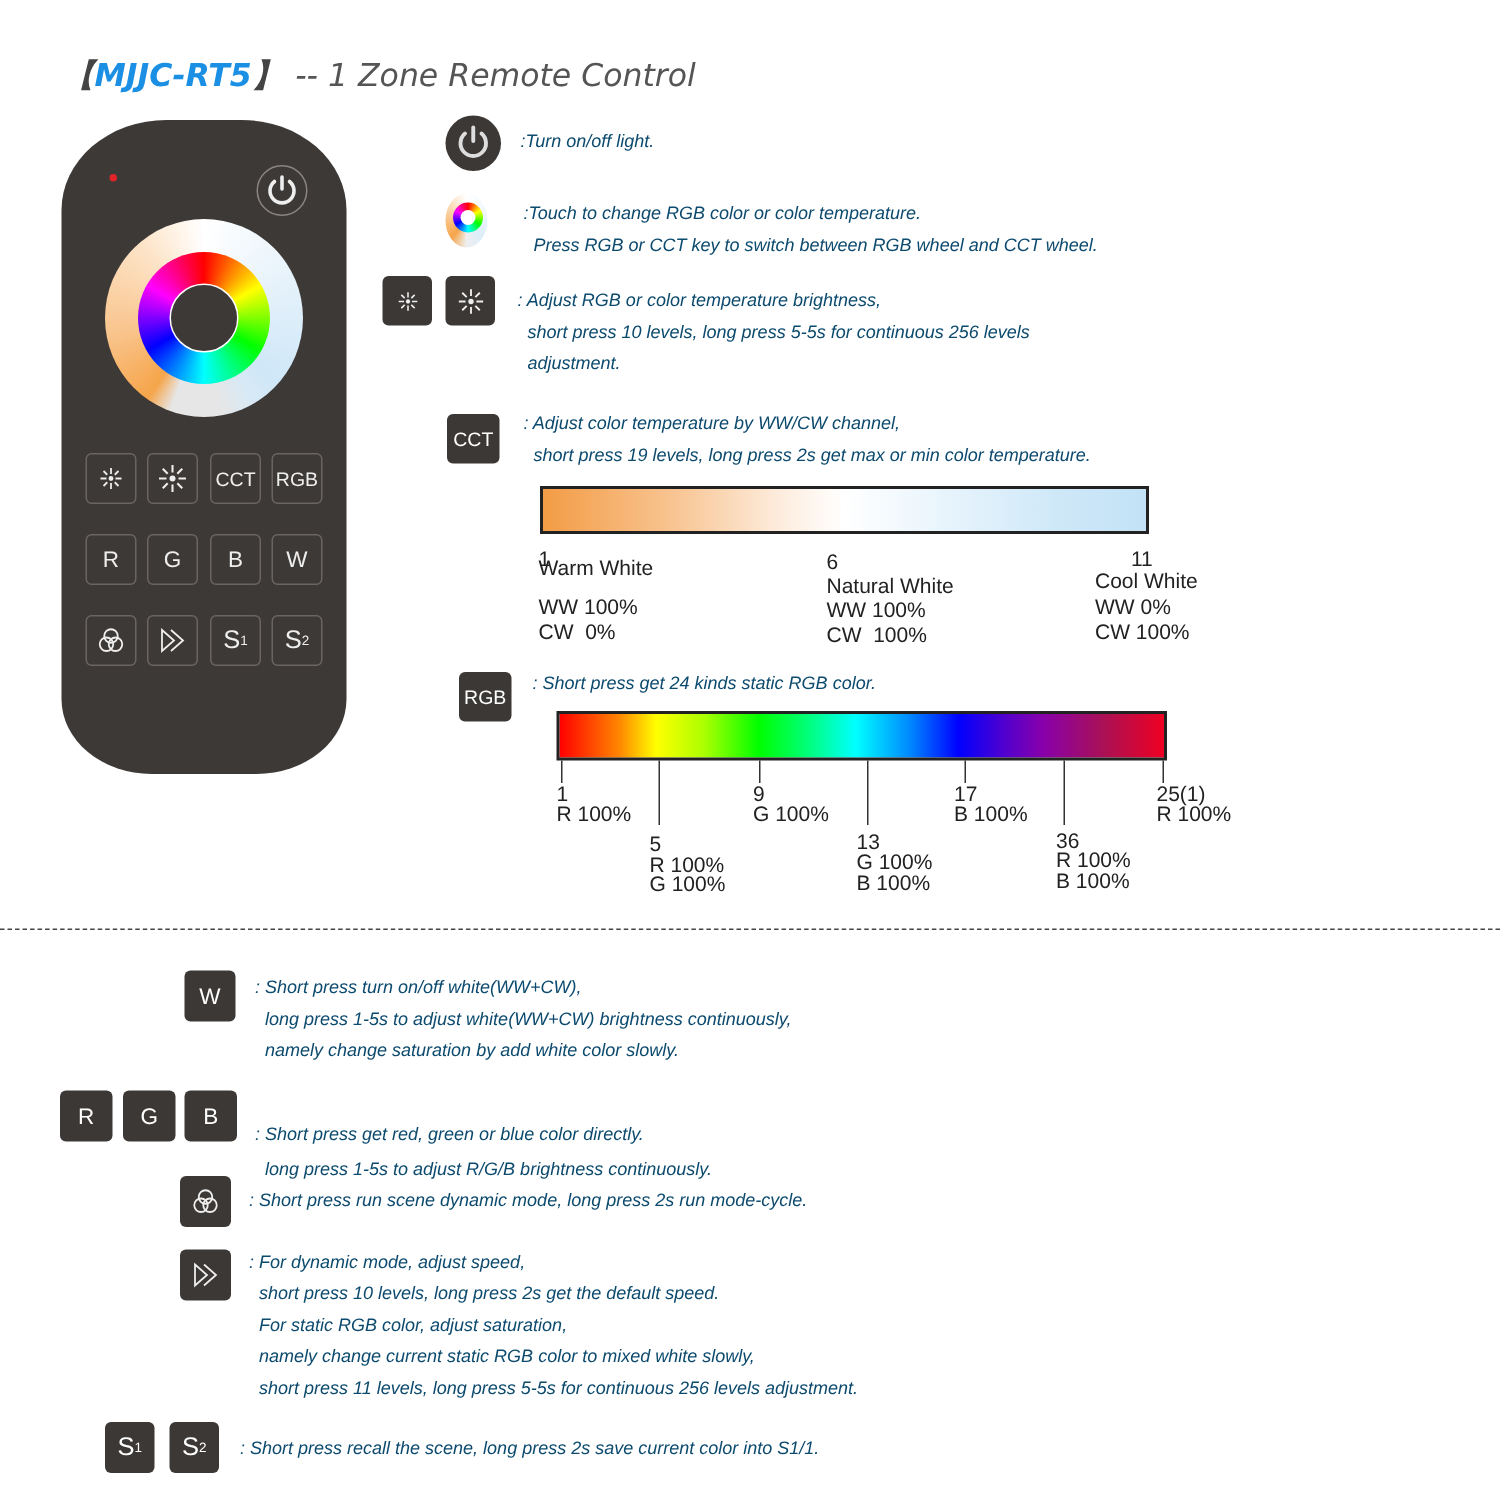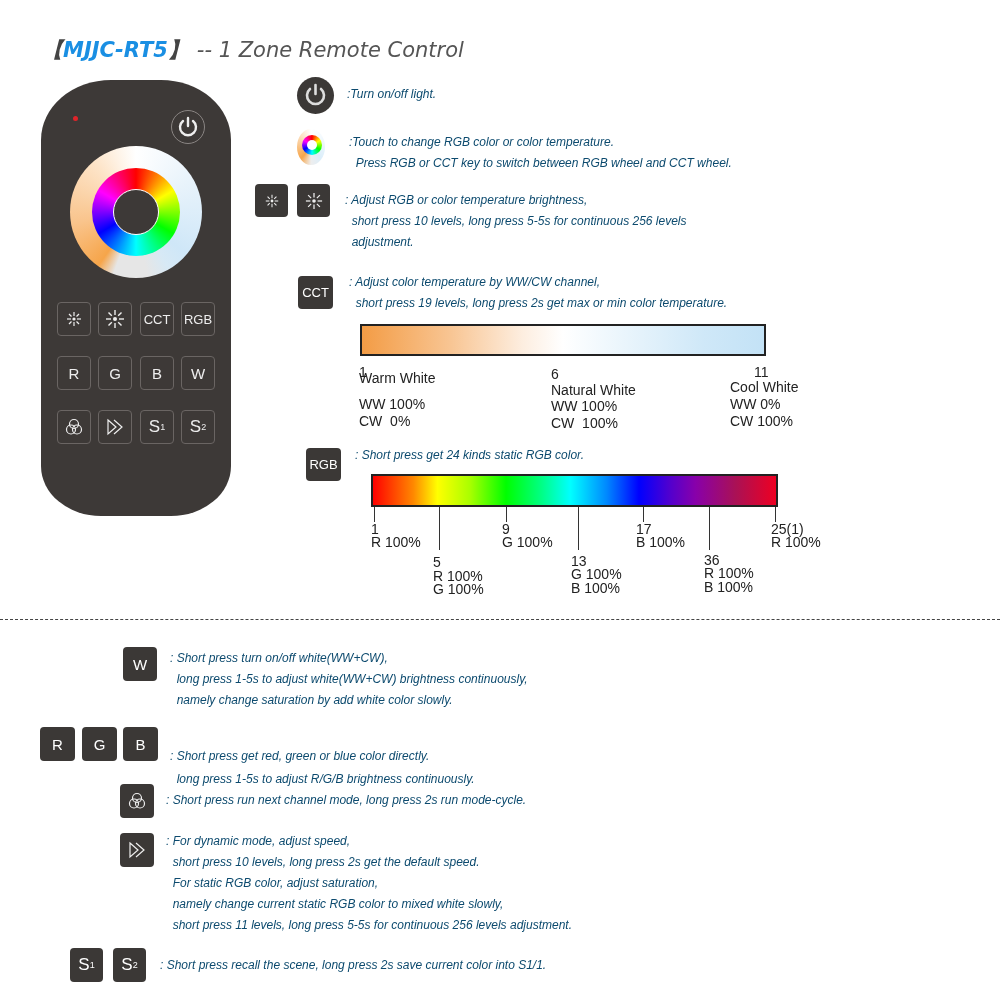--- a/index.html
+++ b/index.html
@@ -235,21 +235,21 @@
 
 <div class="cap" style="left:120px;top:784px;width:34px;height:34px;">
   <svg width="20" height="20" viewBox="0 0 20 20">
       <g fill="none" stroke="#eee" stroke-width="1.2">
         <circle cx="10" cy="7" r="4.5"></circle>
         <circle cx="7" cy="12.5" r="4.5"></circle>
         <circle cx="13" cy="12.5" r="4.5"></circle>
       </g>
     </svg>
 </div>
-<div class="desc" style="left:166px;top:790px;">: Short press run next channel mode, long press 2s run mode-cycle.</div>
+<div class="desc" style="left:166px;top:790px;">: Short press run scene dynamic mode, long press 2s run mode-cycle.</div>
 
 <div class="cap" style="left:120px;top:833px;width:34px;height:34px;">
   <svg width="20" height="20" viewBox="0 0 20 20">
       <g fill="none" stroke="#eee" stroke-width="1.2">
         <path d="M3 3 L11 10 L3 17 Z"></path>
         <path d="M9 3 L17 10 L9 17"></path>
       </g>
     </svg>
 </div>
 <div class="desc" style="left:166px;top:831px;">: For dynamic mode, adjust speed,

